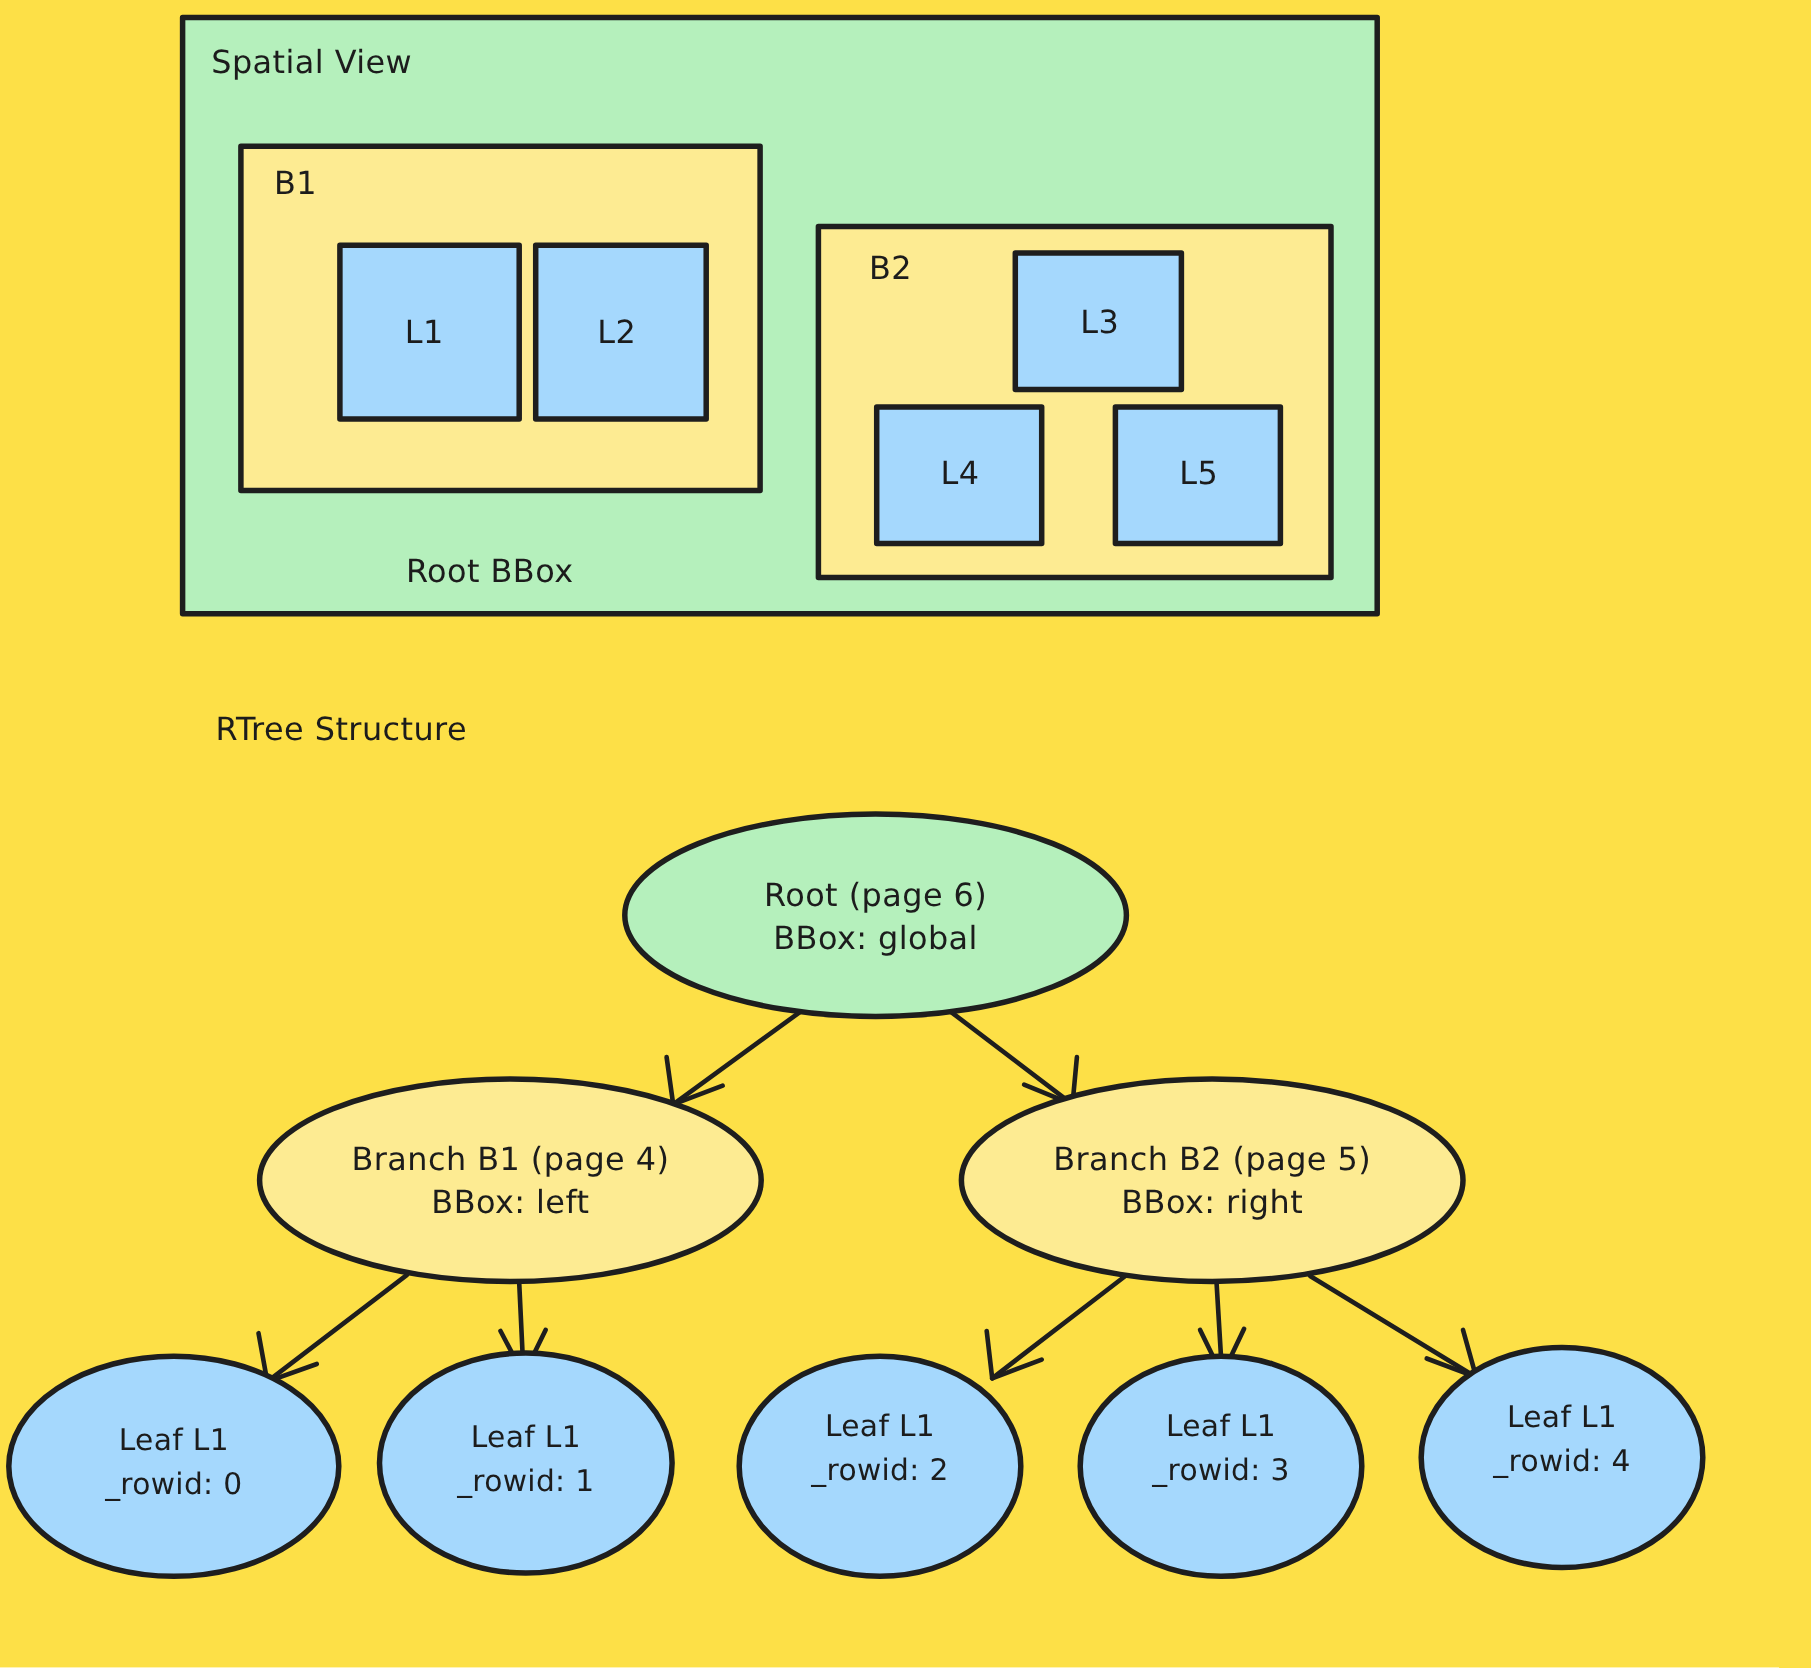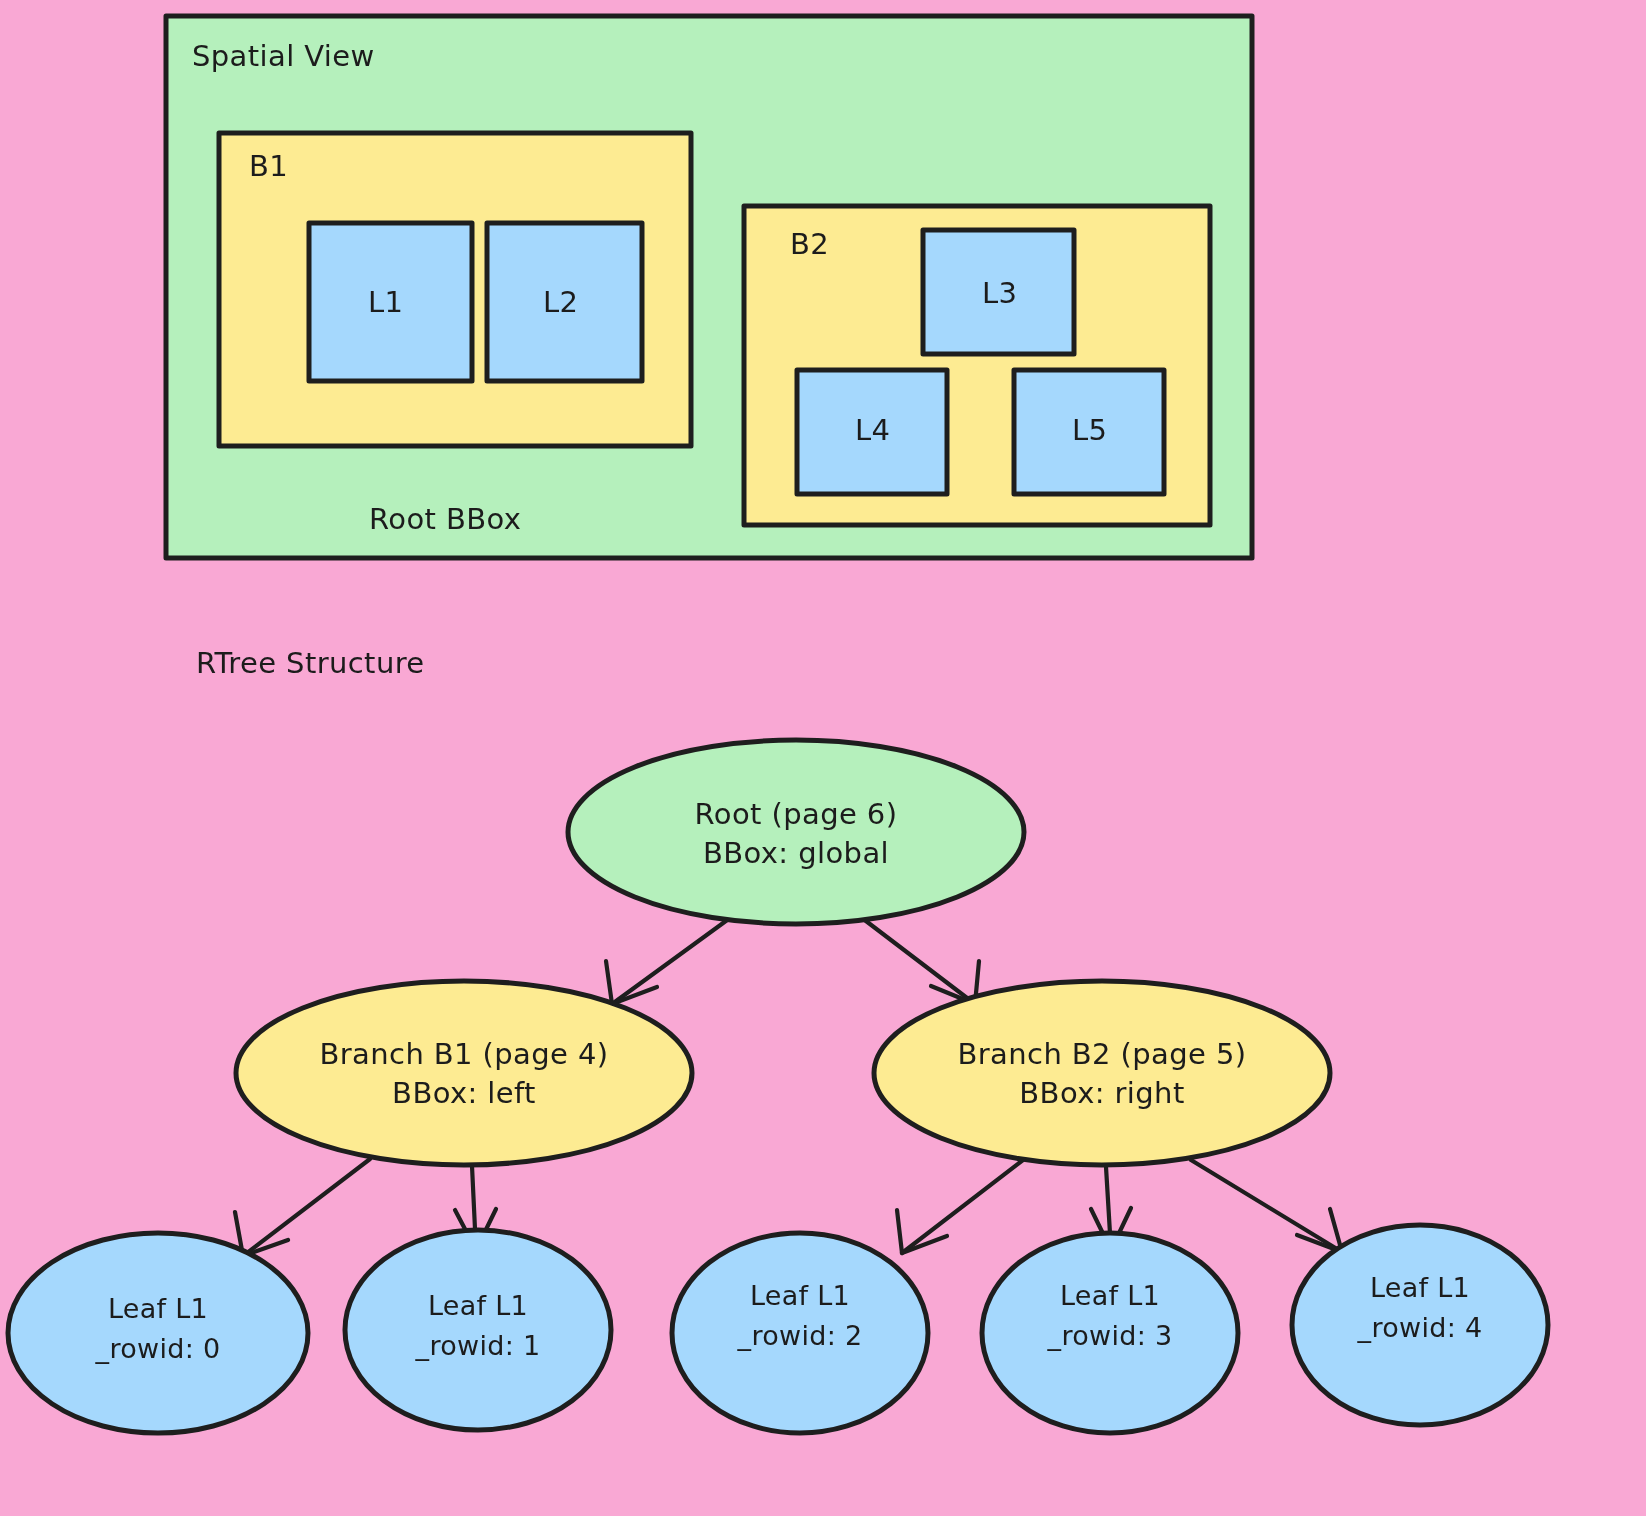--- a/index.html
+++ b/index.html
@@ -11,21 +11,21 @@
   body {
     width: 1646px;
     height: 1516px;
     font-family: "DejaVu Sans", sans-serif;
     overflow: hidden;
   }
   #diagram-root {
     position: relative;
     width: 1646px;
     height: 1516px;
-    background: #f9a8d4;
+    background: #fde047;
   }
   svg#diagram-svg {
     position: absolute;
     top: 0;
     left: 0;
     width: 1646px;
     height: 1516px;
     display: block;
   }
   .hand-text {

